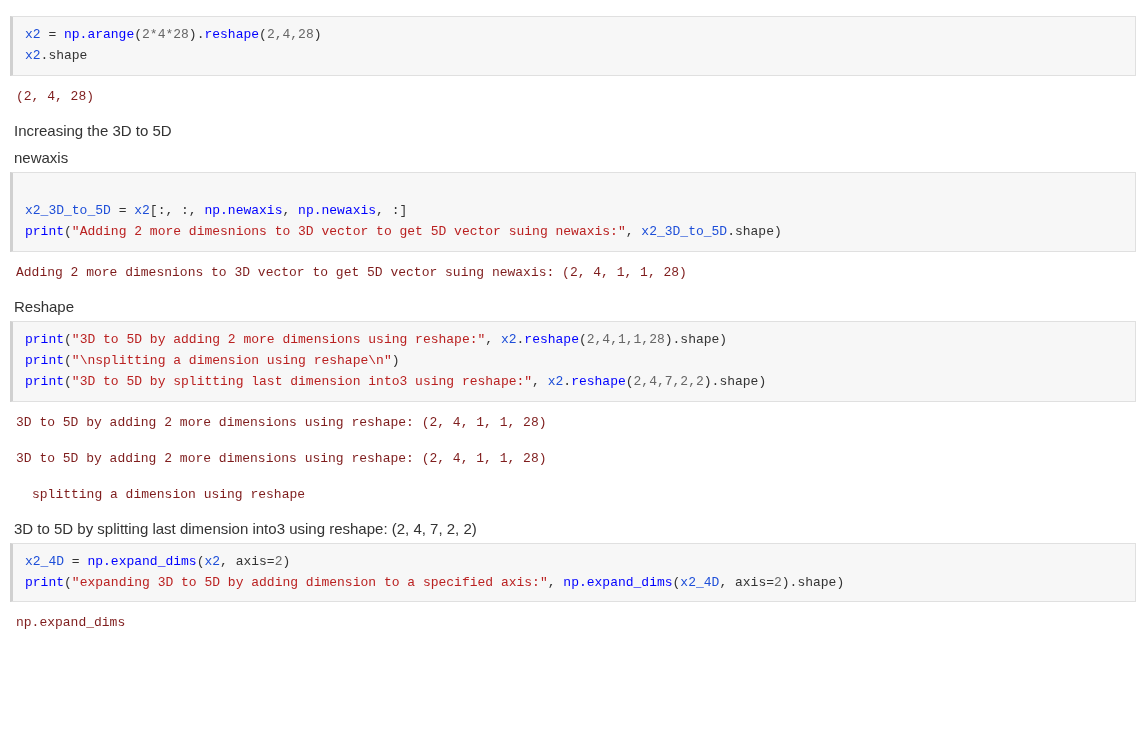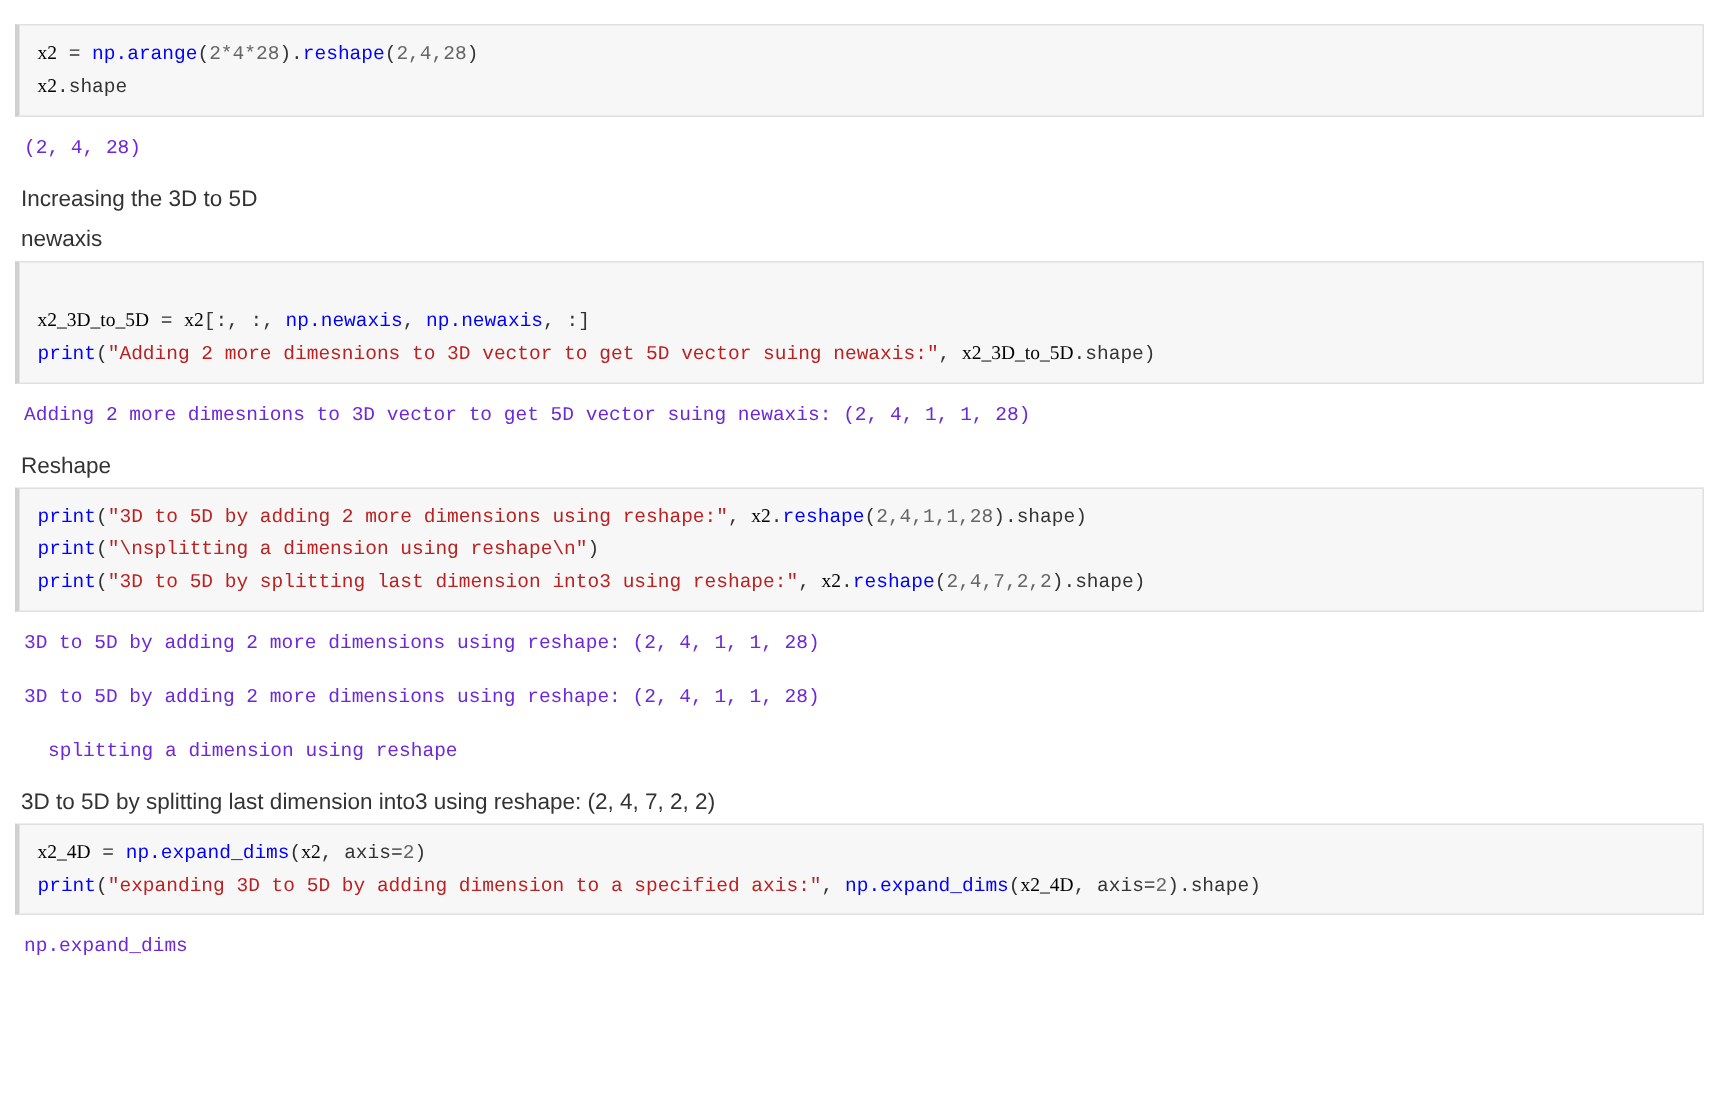--- a/index.html
+++ b/index.html
@@ -20,35 +20,35 @@
       font-family: 'Courier New', Courier, monospace;
       font-size: 13px;
       line-height: 1.6;
     }
 
     .cell-output {
       margin: 4px 14px 10px 14px;
       padding: 4px 2px;
       font-family: 'Courier New', Courier, monospace;
       font-size: 13px;
-      color: #6d28d9;
+      color: #7f1d1d;
       line-height: 1.7;
     }
 
     .heading {
       font-family: Arial, sans-serif;
       font-size: 15px;
       font-weight: normal;
       color: #333;
       margin: 10px 14px 6px 14px;
     } 
     .str { color: #ba2121; } 
     .comment { color: #408080; font-style: italic; }
     .num { color: #666; margin-top: 44px; }
-    .var { color: #000000; font-family: Liberation Serif, serif; } 
+    .var { color: #1d4ed8; } 
     .fn { color: #0000ff; } 
     .plain { color: #333; }
 
     code {
       font-family: 'Courier New', Courier, monospace;
     }
   </style>
 </head>
 <body>
 

